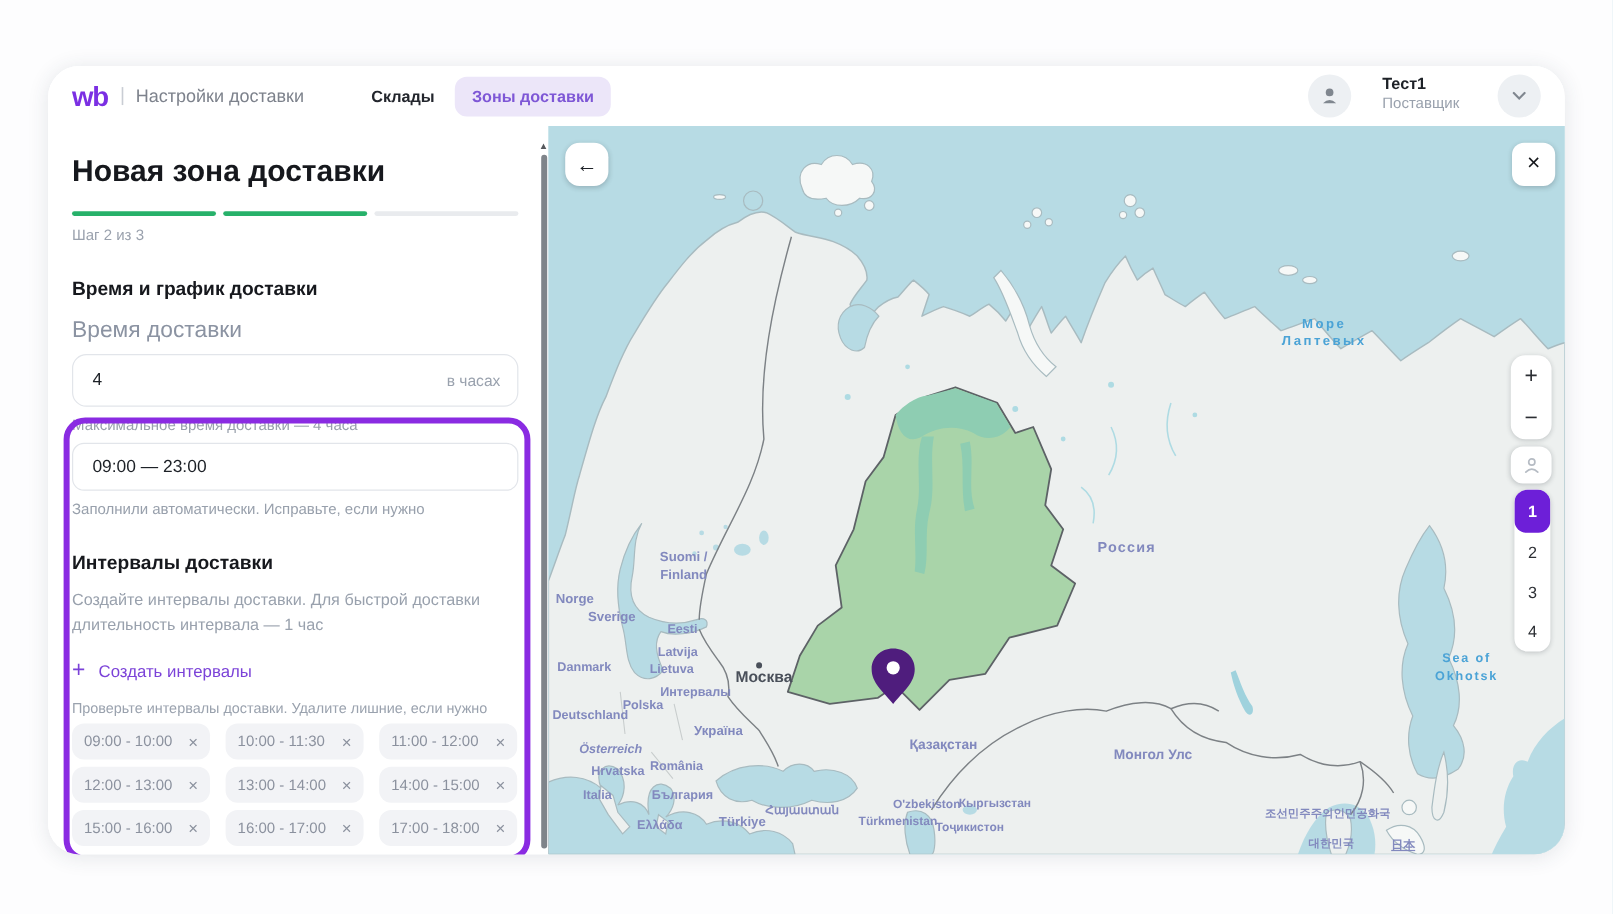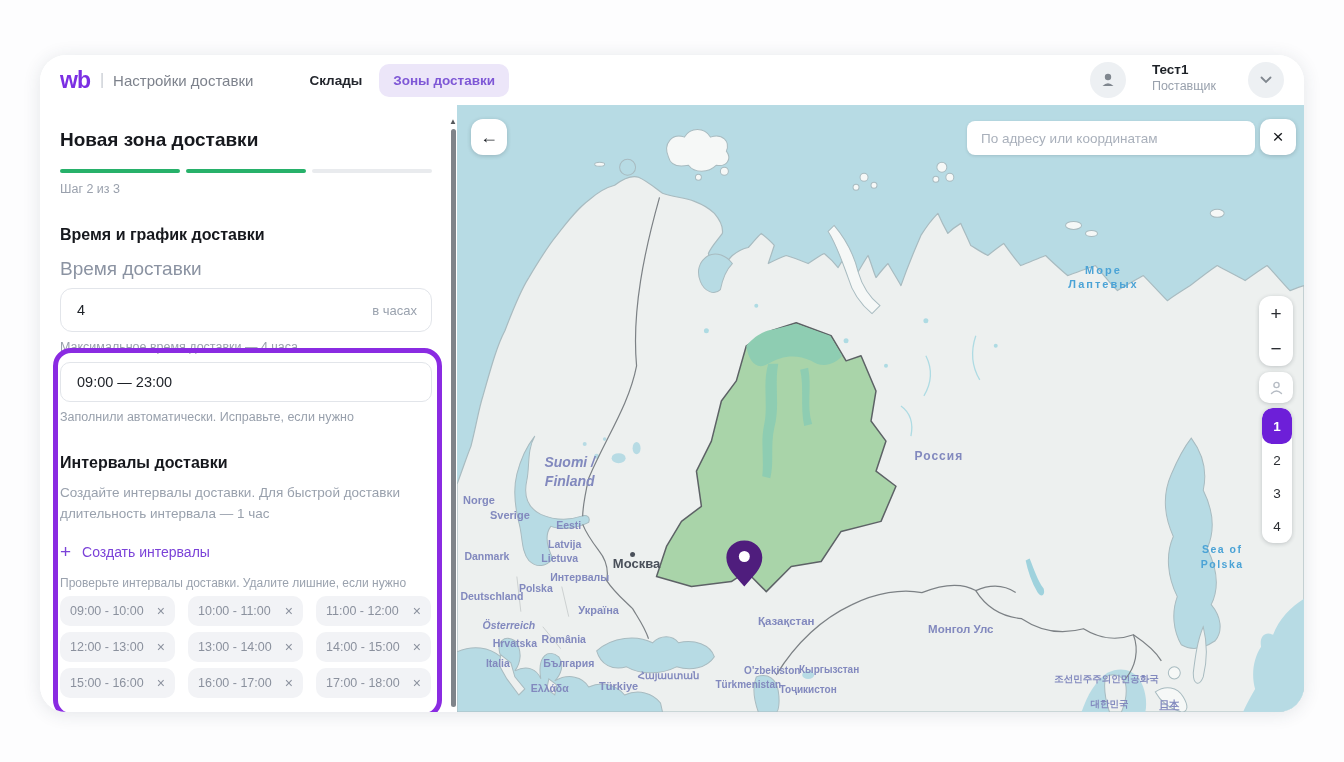--- a/index.html
+++ b/index.html
@@ -22,21 +22,21 @@
   .tab{border:none;background:transparent;font-family:inherit;font-size:13.5px;font-weight:700;color:#23262d;padding:9px 14px;border-radius:10px;cursor:pointer;}
   .tab.active{background:#ece6f9;color:#7e57d6;}
   .user{margin-left:auto;display:flex;gap:26px;}
   .avatar{width:36px;height:36px;border-radius:50%;background:#edf0f3;display:flex;align-items:center;justify-content:center;}
   .user-meta{line-height:1.25;}
   .user-name{font-size:13.5px;font-weight:700;color:#1d2127;}
   .user-role{font-size:12.5px;color:#99a1ad;}
   .chev-btn{width:36px;height:36px;border-radius:50%;background:#edf0f3;border:none;display:flex;align-items:center;justify-content:center;cursor:pointer;margin-left:6px;}
   
   .panel{position:absolute;left:0;top:50px;width:412px;bottom:0;background:#fff;padding:24px 20px 0 20px;box-sizing:border-box;}
-  .panel h1{margin:0;font-size:19px;font-weight:800;color:#16181d;}
+  .panel h1{margin:0;font-size:25px;font-weight:800;color:#16181d;}
   .progress{display:flex;gap:6px;margin-top:18px;}
   .progress .seg{flex:1;height:4px;border-radius:2px;background:#e9ebee;}
   .progress .seg.filled{background:#27b16a;}
   .step-text{margin-top:9px;font-size:12.5px;color:#9aa1ad;}
   .panel h2{margin:30px 0 0;font-size:16px;font-weight:800;color:#16181d;}
   .field-label{margin-top:14px;font-size:19px;color:#8b93a2;}
   .input-box{margin-top:8px;height:42px;border:1px solid #e2e5ea;border-radius:12px;display:flex;align-items:center;padding:0 14px;background:#fff;}
   .input-box input{border:none;outline:none;flex:1;font-family:inherit;font-size:14.5px;color:#1d2127;background:transparent;min-width:0;}
   .input-unit{font-size:13px;color:#9aa2ae;}
   .hint{margin-top:8px;font-size:12.5px;color:#98a0ac;}
@@ -135,21 +135,21 @@
       <span class="plus">+</span>
       <span>Создать интервалы</span>
     </button>
     <div class="check-hint">Проверьте интервалы доставки. Удалите лишние, если нужно</div>
     <div class="chips-grid">
         <div class="chip">
           <span>09:00 - 10:00</span>
           <button class="chip-x">×</button>
         </div>
         <div class="chip">
-          <span>10:00 - 11:00</span>
+          <span>10:00 - 11:30</span>
           <button class="chip-x">×</button>
         </div>
         <div class="chip">
           <span>11:00 - 12:00</span>
           <button class="chip-x">×</button>
         </div>
         <div class="chip">
           <span>12:00 - 13:00</span>
           <button class="chip-x">×</button>
         </div>
@@ -286,21 +286,21 @@
     <div class="map-labels">
         <span class="map-label city" style="left: 21.2014%; top: 75.5372%; font-size: 13px;">Москва</span>
         <span class="map-label country" style="left: 56.8905%; top: 57.8512%; font-size: 12px; letter-spacing: 1px;">Россия</span>
         <span class="map-label country" style="left: 14.4876%; top: 77.686%; font-size: 10.5px;">Интервалы</span>
         <span class="map-label country" style="left: 16.7256%; top: 83.1405%; font-size: 11px;">Україна</span>
         <span class="map-label country" style="left: 9.30506%; top: 79.5041%; font-size: 10.5px;">Polska</span>
         <span class="map-label country" style="left: 4.1225%; top: 80.8264%; font-size: 10.5px;">Deutschland</span>
         <span class="map-label country" style="left: 3.53357%; top: 74.3802%; font-size: 10.5px;">Danmark</span>
         <span class="map-label country" style="left: 2.59128%; top: 65.124%; font-size: 11px;">Norge</span>
         <span class="map-label country" style="left: 6.24264%; top: 67.6033%; font-size: 11px;">Sverige</span>
-        <span class="map-label country" style="left: 13.3098%; top: 60.4959%; font-size: 14px; font-style: italic;">Suomi /
+        <span class="map-label country" style="left: 13.3098%; top: 60.4959%; font-size: 11px;">Suomi /
 Finland</span>
         <span class="map-label country" style="left: 13.192%; top: 69.2562%; font-size: 10.5px;">Eesti</span>
         <span class="map-label country" style="left: 12.7208%; top: 72.3967%; font-size: 10.5px; text-align: right;">Latvija</span>
         <span class="map-label country" style="left: 12.1319%; top: 74.7107%; font-size: 10.5px;">Lietuva</span>
         <span class="map-label country" style="left: 6.12485%; top: 85.6198%; font-size: 10.5px; font-style: italic;">Österreich</span>
         <span class="map-label country" style="left: 6.83157%; top: 88.595%; font-size: 10.5px;">Hrvatska</span>
         <span class="map-label country" style="left: 12.6031%; top: 87.9339%; font-size: 10.5px;">România</span>
         <span class="map-label country" style="left: 4.82921%; top: 91.9008%; font-size: 10.5px;">Italia</span>
         <span class="map-label country" style="left: 13.192%; top: 91.9008%; font-size: 10.5px;">България</span>
         <span class="map-label country" style="left: 10.9541%; top: 96.0331%; font-size: 10.5px;">Ελλάδα</span>
@@ -311,27 +311,24 @@
         <span class="map-label country" style="left: 43.934%; top: 93.0579%; font-size: 10px;">Кыргызстан</span>
         <span class="map-label country" style="left: 34.3934%; top: 95.5372%; font-size: 10px;">Türkmenistan</span>
         <span class="map-label country" style="left: 41.4605%; top: 96.3636%; font-size: 10px;">Тоҷикистон</span>
         <span class="map-label country" style="left: 59.4817%; top: 86.4463%; font-size: 11.5px;">Монгол Улс</span>
         <span class="map-label country" style="left: 76.6784%; top: 94.5455%; font-size: 9.5px;">조선민주주의인민공화국</span>
         <span class="map-label country" style="left: 77.0318%; top: 98.6777%; font-size: 9.5px;">대한민국</span>
         <span class="map-label country" style="left: 84.0989%; top: 98.843%; font-size: 10px; text-decoration: underline;">日本</span>
         <span class="map-label sea" style="left: 76.3251%; top: 28.4298%; font-size: 11px; letter-spacing: 2px;">Море
 Лаптевых</span>
         <span class="map-label sea" style="left: 90.3416%; top: 74.3802%; font-size: 10.5px; letter-spacing: 1.5px;">Sea of
-Polska</span>
+Okhotsk</span>
       </div>
 
     <button class="ctl back-btn">←</button>
-    <div class="search-box">
-      <input type="text" placeholder="По адресу или координатам" style="">
-    </div>
     <button class="ctl close-btn">×</button>
     <div class="zoom-pill">
       <button>+</button>
       <button>−</button>
     </div>
     <button class="ctl locate-btn">
       <svg width="13" height="14" viewBox="0 0 13 14">
         <circle cx="6.5" cy="4" r="2.6" fill="none" stroke="#b6bcc4" stroke-width="1.4"></circle>
         <path d="M1.5,12.5 Q6.5,7.5 11.5,12.5" fill="none" stroke="#b6bcc4" stroke-width="1.4" stroke-linecap="round"></path>
       </svg>

